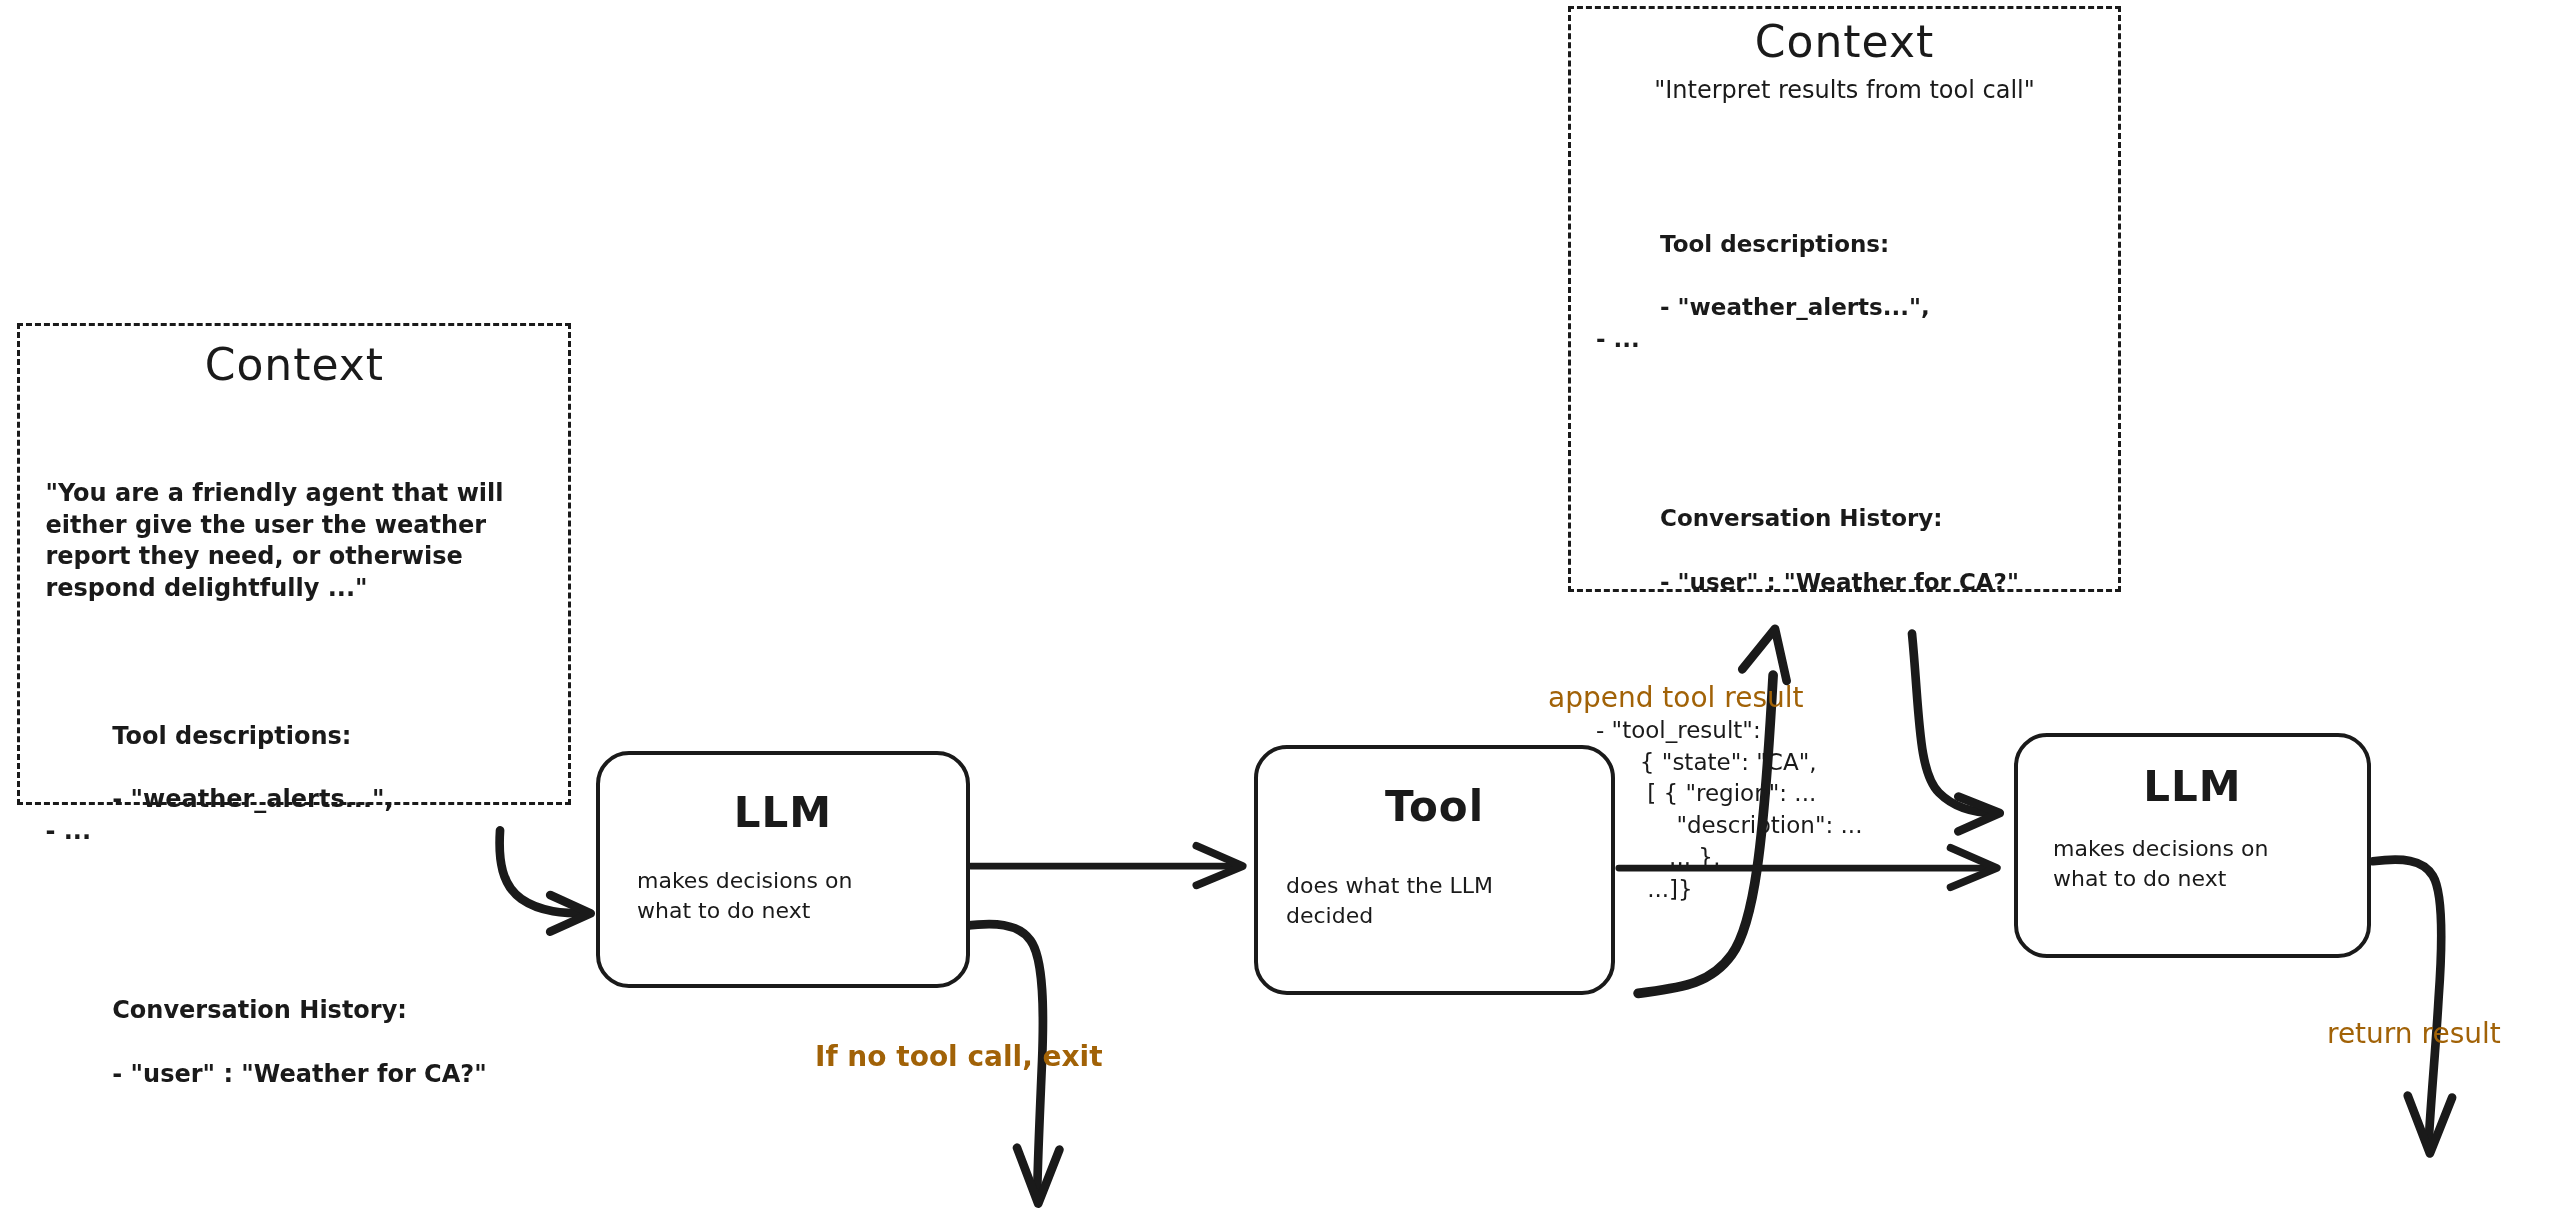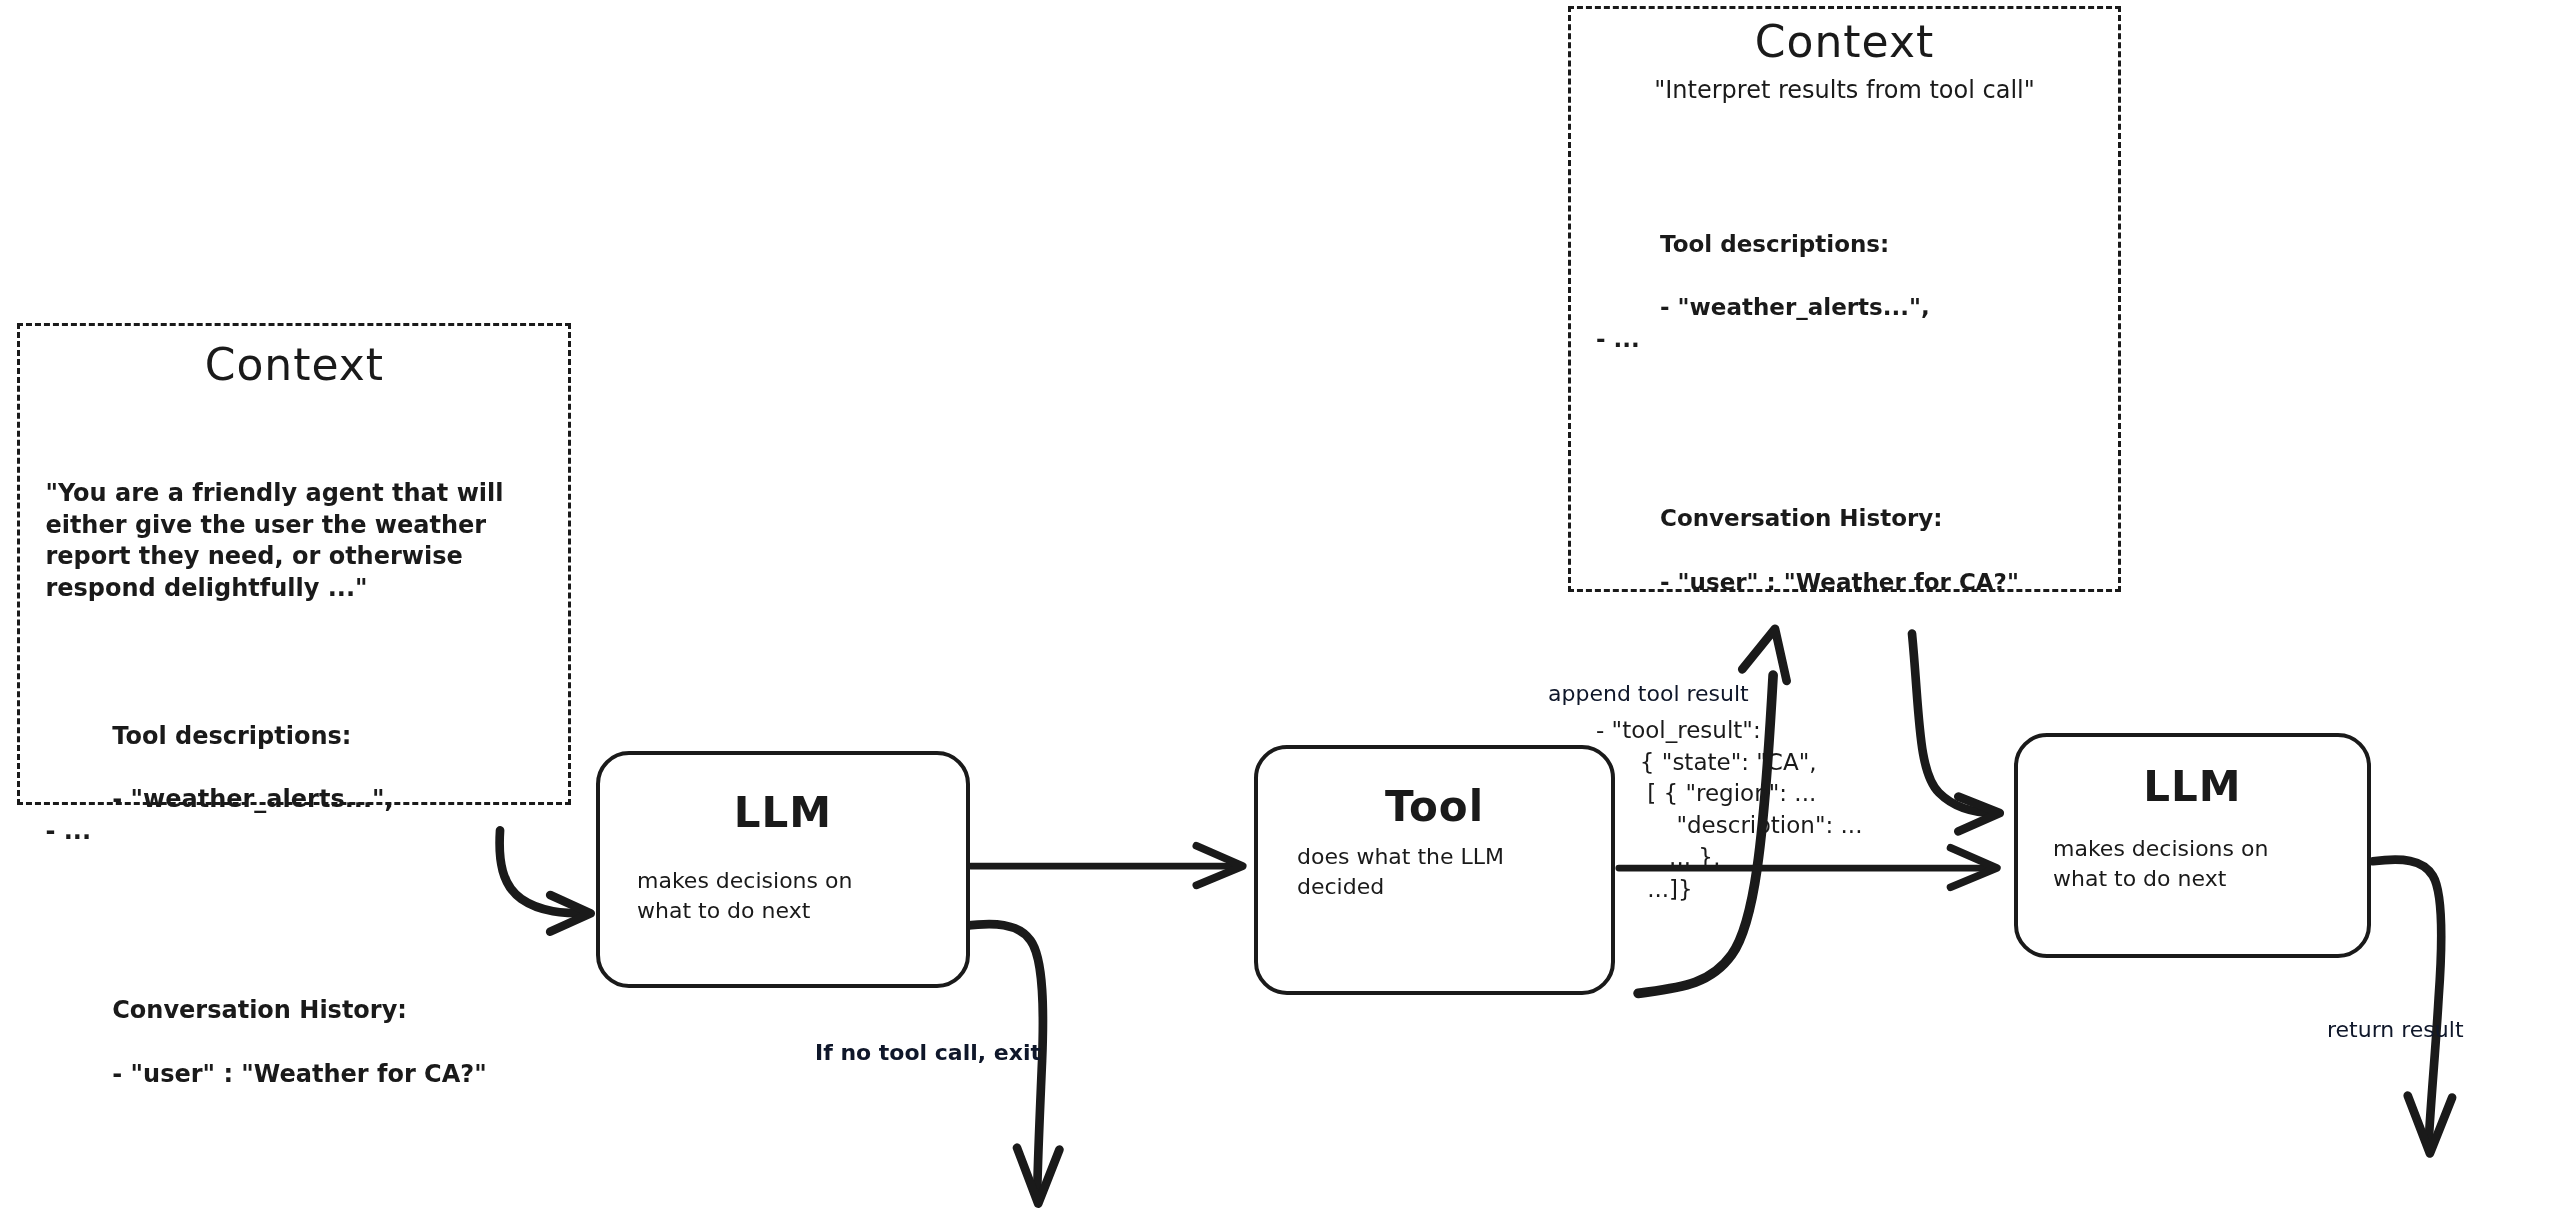--- a/index.html
+++ b/index.html
@@ -104,31 +104,31 @@
     font-size: 22px;
     line-height: 1.35;
     margin-top: 29px;
     align-self: flex-start;
     padding-left: 37px;
     white-space: pre-line;
   }
   #node-llm-1 { left: 596px; top: 751px; width: 374px; height: 237px; }
   #node-tool  { left: 1254px; top: 745px; width: 361px; height: 250px; }
   #node-llm-2 { left: 2014px; top: 733px; width: 357px; height: 225px; }
-  #node-tool .node-sub { padding-left: 39px; margin-top: 11px; }
+  #node-tool .node-sub { padding-left: 28px; margin-top: 40px; }
   #node-llm-2 .node-title { margin-top: 25px; }
   #node-llm-2 .node-sub { padding-left: 35px; margin-top: 23px; }
 
   
   .edge-label {
     position: absolute;
-    font-size: 22px;
+    font-size: 28px;
     line-height: 1.2;
     white-space: nowrap;
-    color: #0f172a;
+    color: #a16207;
   }
   #label-append { left: 1548px; top: 681px; }
   #label-exit   { left: 815px;  top: 1040px; font-weight: bold; }
   #label-return { left: 2327px; top: 1017px; }
 </style>
 </head>
 <body>
 
 <div id="canvas">
 

